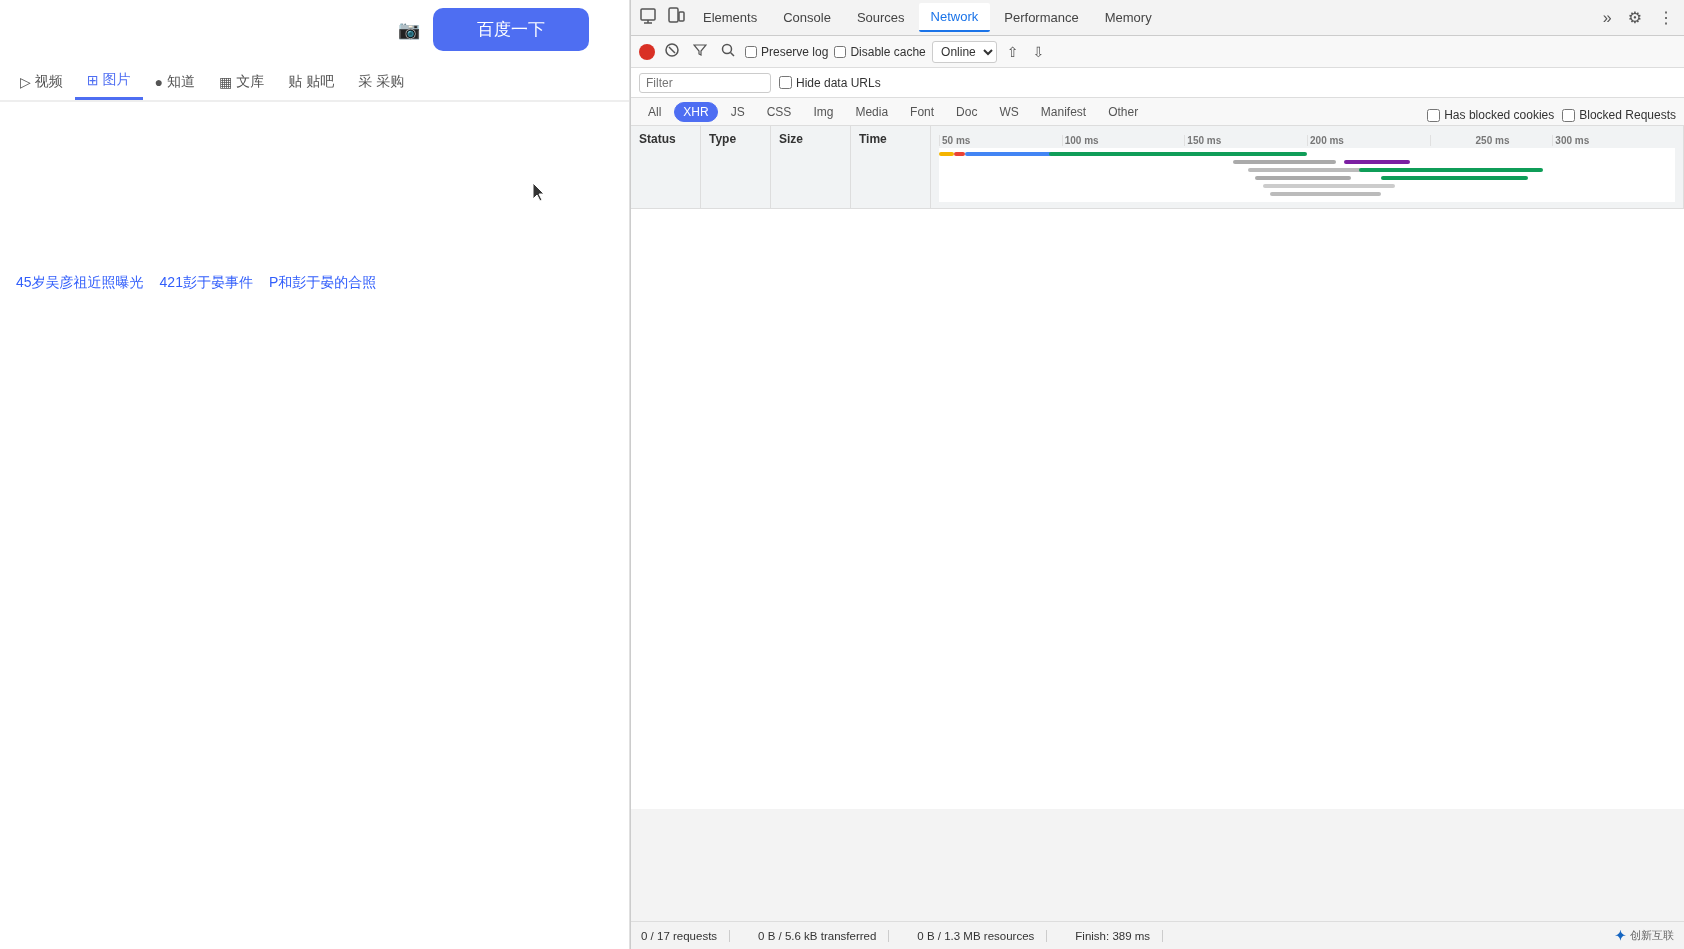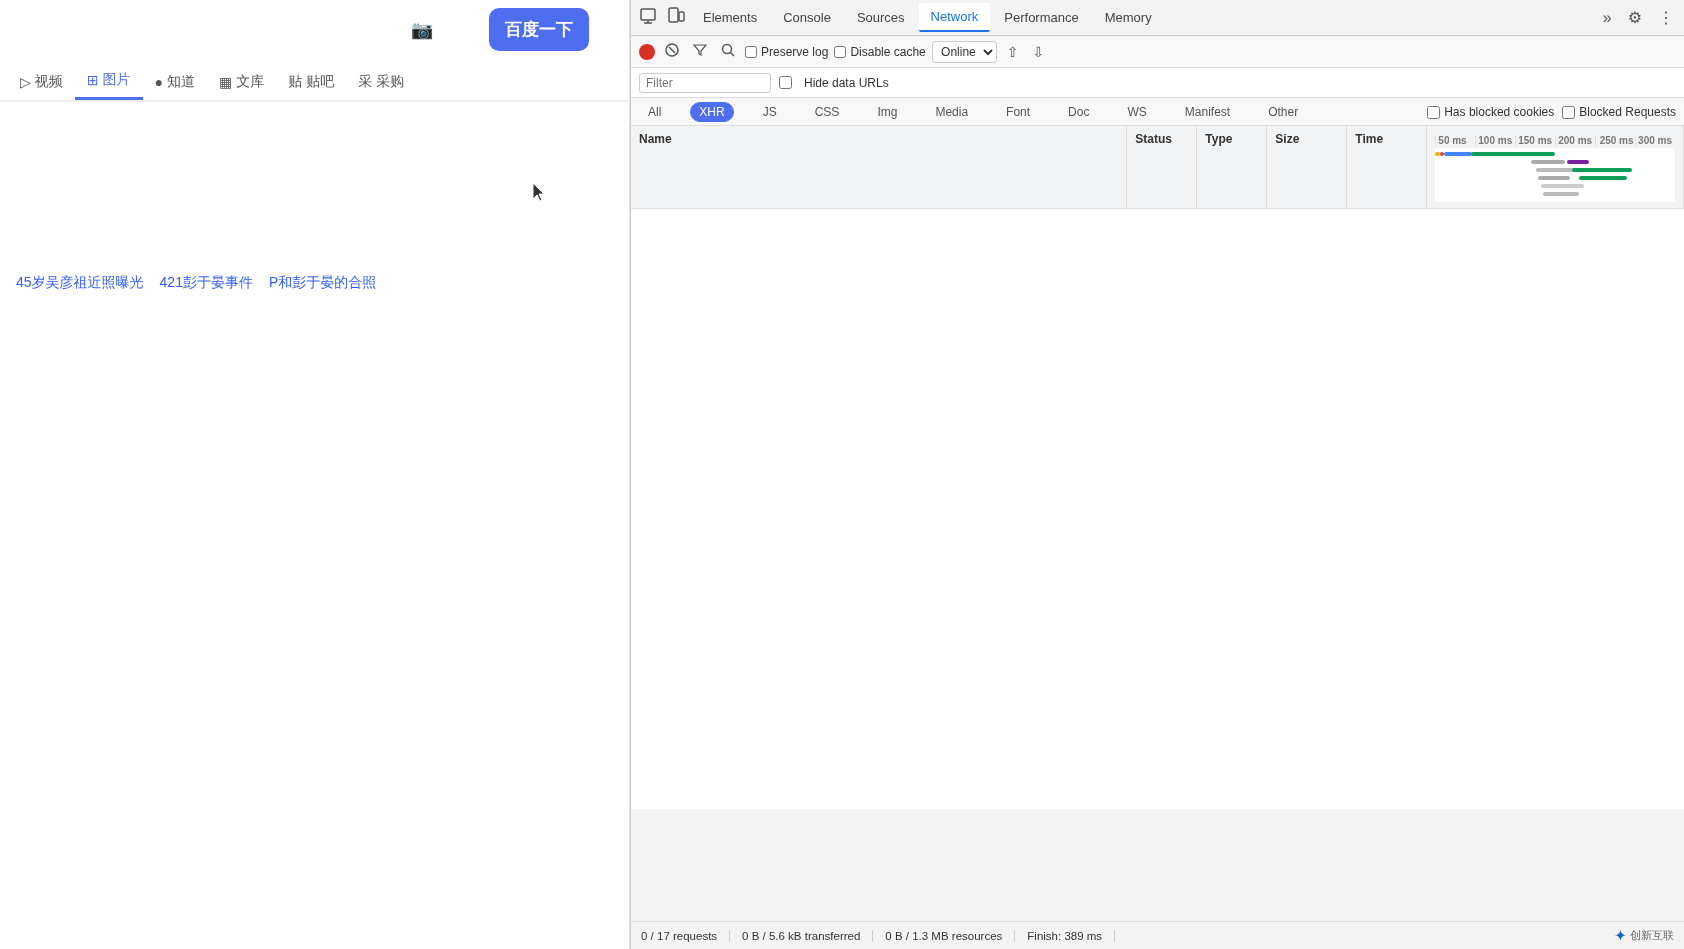--- a/index.html
+++ b/index.html
@@ -37,25 +37,24 @@
       cursor: pointer;
       font-size: 18px;
       margin-right: 4px;
     }
 
     .baidu-btn {
       background: #4e6ef2;
       color: #fff;
       border: none;
       border-radius: 10px;
-      padding: 10px 16px;
+      padding: 10px 44px;
       font-size: 17px;
       cursor: pointer;
-      font-weight: 700;
-      margin-left: 43px;
+      font-weight: 400;
     }
 
     .nav-tabs {
       display: flex;
       gap: 0;
       padding: 0 8px;
       border-bottom: 2px solid #eee;
       margin-top: 4px;
     }
 
@@ -246,34 +245,34 @@
       border-radius: 3px;
       padding: 2px 6px;
       font-size: 12px;
       width: 132px;
       outline: none;
     }
 
     .hide-data-urls-label {
       display: flex;
       align-items: center;
-      gap: 12px;
+      gap: 4px;
       font-size: 12px;
       color: #333;
       cursor: pointer;
     }
 
     
     .filter-types {
       display: flex;
-      align-items: center;
+      align-items: flex-end;
       background: #f8f8f8;
       border-bottom: 1px solid #ddd;
       padding: 4px 8px;
-      gap: 20px;
+      gap: 4px;
       height: 28px;
       flex-wrap: wrap;
     }
 
     .filter-type-btn {
       padding: 2px 8px;
       font-size: 12px;
       background: none;
       border: 1px solid transparent;
       border-radius: 10px;
@@ -356,21 +355,21 @@
     }
 
     .bottom-status {
       display: flex;
       align-items: center;
       border-top: 1px solid #ddd;
       background: #f3f3f3;
       padding: 3px 10px;
       font-size: 11.5px;
       color: #333;
-      gap: 0;
+      gap: 16px;
       height: 28px;
     }
 
     .status-item {
       padding: 0 12px;
       border-right: 1px solid #ccc;
     }
 
     .status-item:first-child {
       padding-left: 0;
@@ -552,21 +551,20 @@
         <span>Blocked Requests</span>
       </label>
     </div>
   </div>
 
   <div class="network-main">
 
     <div style="display:flex; flex-direction:column; overflow:hidden; flex:1;">
 
       <div class="table-header">
-        <div class="th th-name">Name</div>
         <div class="th th-status">Status</div>
         <div class="th th-type">Type</div>
         <div class="th th-size">Size</div>
         <div class="th th-time">Time</div>
         <div class="th th-waterfall" style="position:relative; overflow:hidden;">
 
           <div style="display:flex; width:100%; height:16px; align-items:center;">
             <span style="font-size:10px; color:#777; border-left:1px solid #e0e0e0; padding-left:2px; flex:1;">50 ms</span>
             <span style="font-size:10px; color:#777; border-left:1px solid #e0e0e0; padding-left:2px; flex:1;">100 ms</span>
             <span style="font-size:10px; color:#777; border-left:1px solid #e0e0e0; padding-left:2px; flex:1;">150 ms</span>

